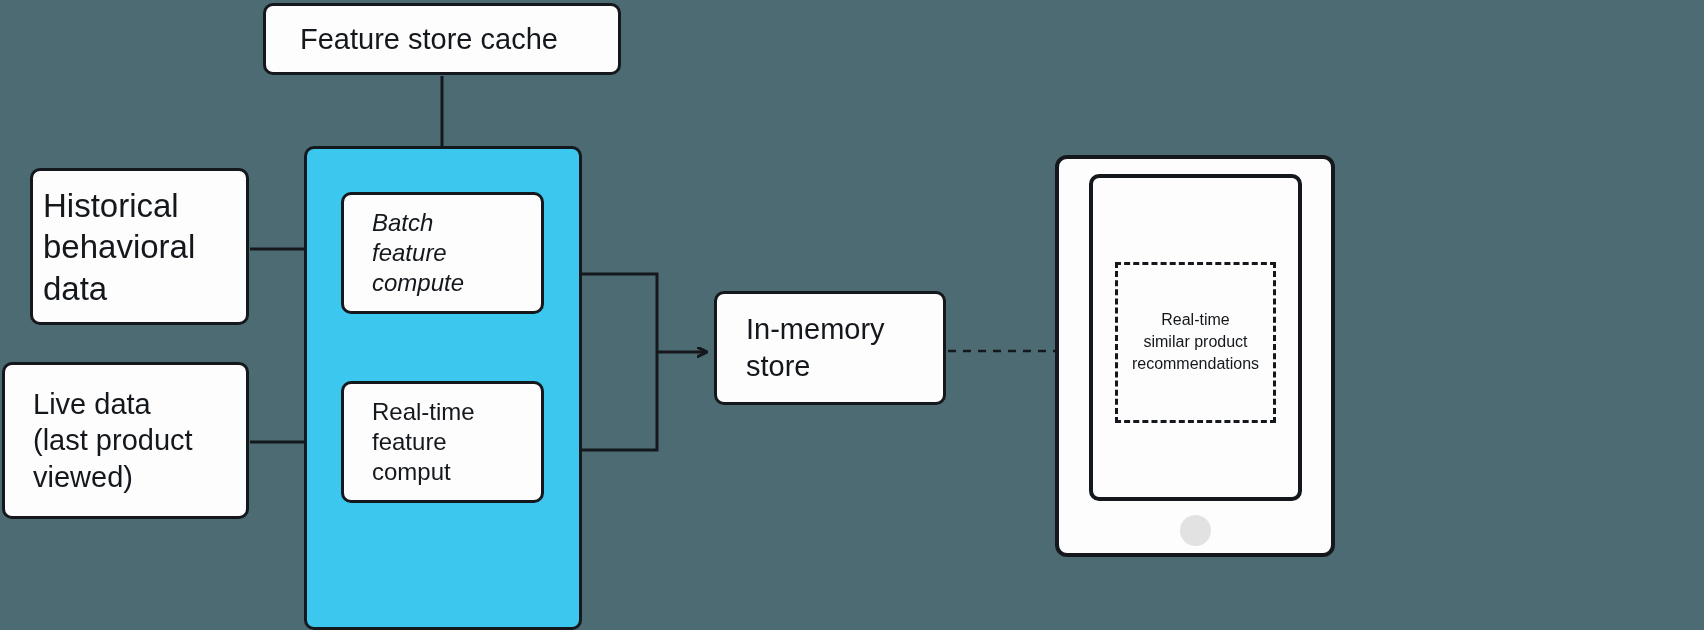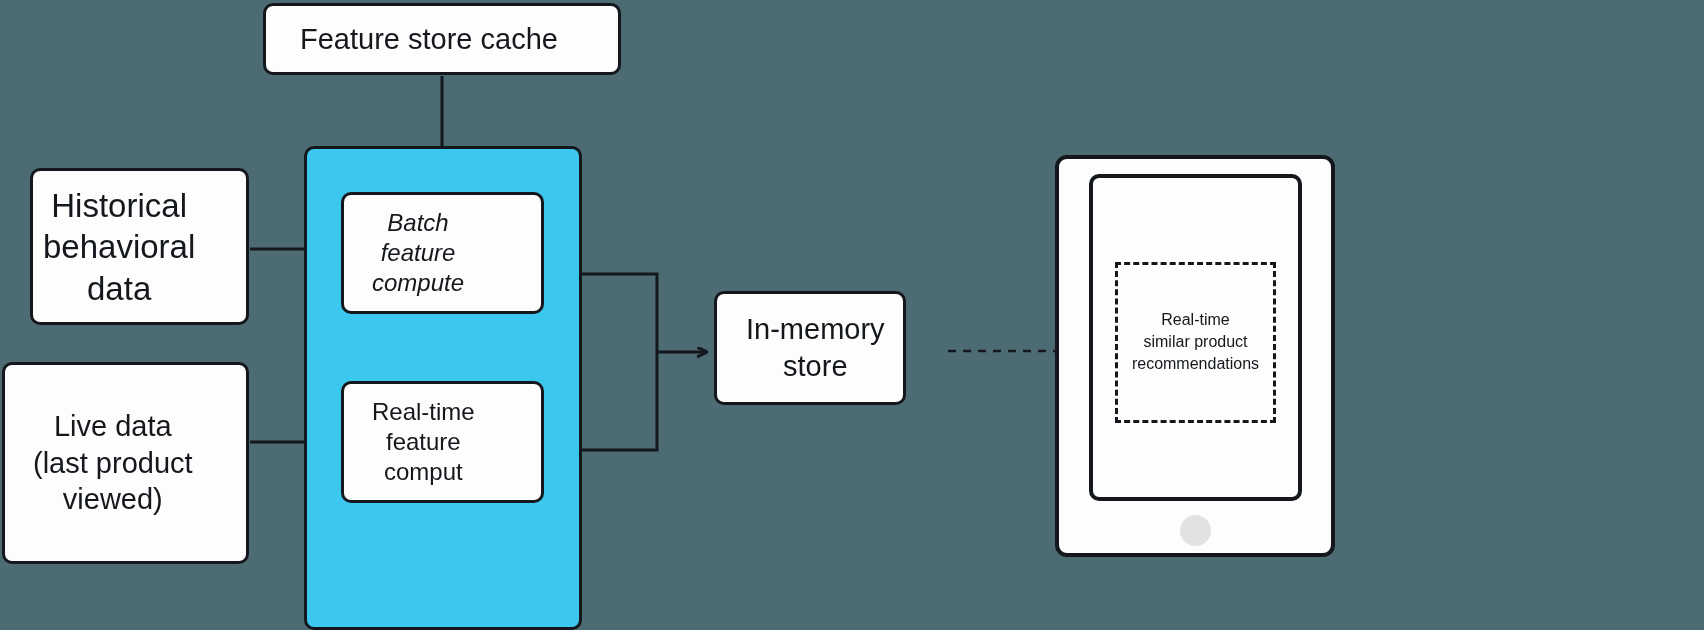--- a/index.html
+++ b/index.html
@@ -26,21 +26,20 @@
     border: 3px solid #14181c;
     border-radius: 10px;
     box-sizing: border-box;
     color: #14181c;
   }
   .node .label {
     position: absolute;
     white-space: pre-line;
     line-height: 1.26;
     color: #14181c;
-    text-align: center;
   }
 
   
   #feature-store-cache {
     left: 263px; top: 3px;
     width: 358px; height: 72px;
   }
   #feature-store-cache .label {
     left: 34px; top: 50%;
     transform: translateY(-50%);
@@ -54,21 +53,21 @@
   }
   #historical-data .label {
     left: 10px; top: 50%;
     transform: translateY(-50%);
     font-size: 33px;
   }
 
   
   #live-data {
     left: 2px; top: 362px;
-    width: 247px; height: 202px;
+    width: 247px; height: 157px;
   }
   #live-data .label {
     left: 28px; top: 50%;
     transform: translateY(-50%);
     font-size: 29px;
   }
 
   
   #compute-container {
     position: absolute;
@@ -99,21 +98,21 @@
   }
   #realtime-feature-compute .label {
     left: 28px; top: 50%;
     transform: translateY(-50%);
     font-size: 24px;
   }
 
   
   #in-memory-store {
     left: 714px; top: 291px;
-    width: 192px; height: 114px;
+    width: 232px; height: 114px;
   }
   #in-memory-store .label {
     left: 29px; top: 50%;
     transform: translateY(-50%);
     font-size: 29px;
   }
 
   
   #phone-device {
     position: absolute;

